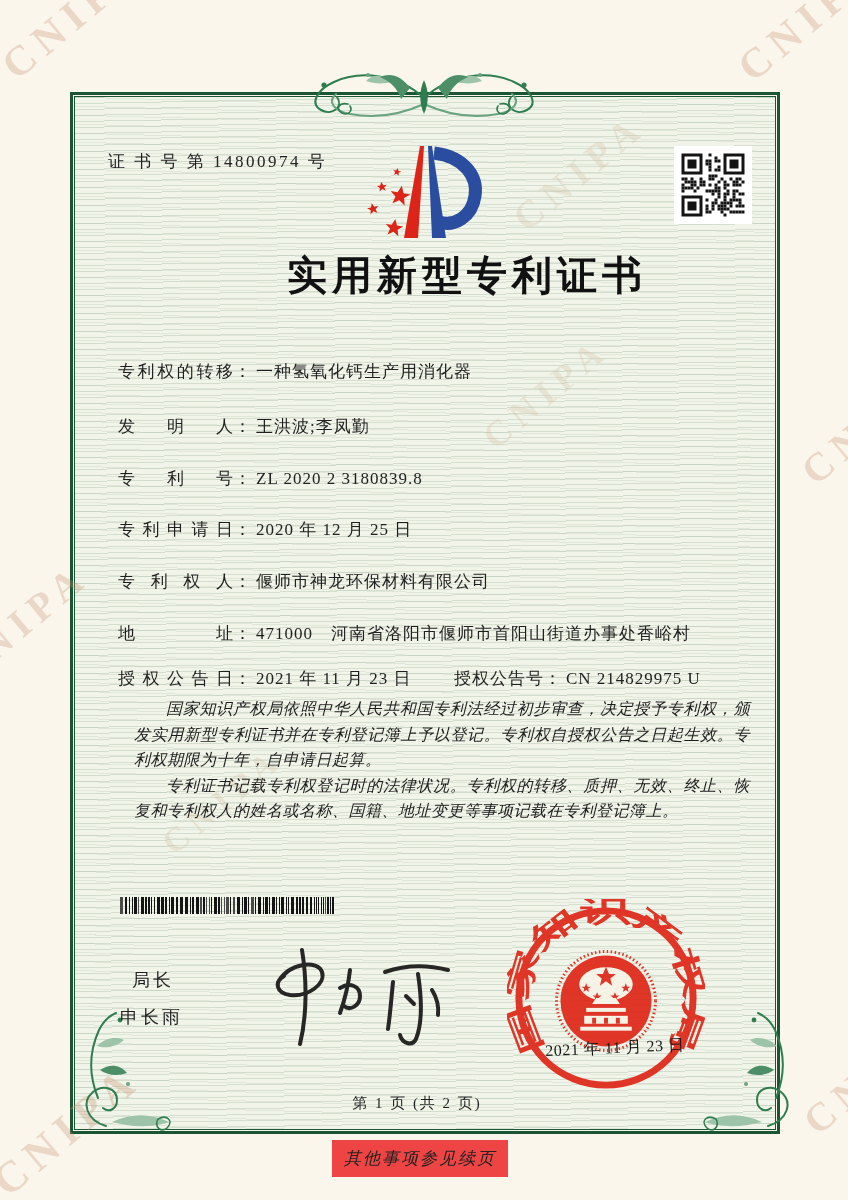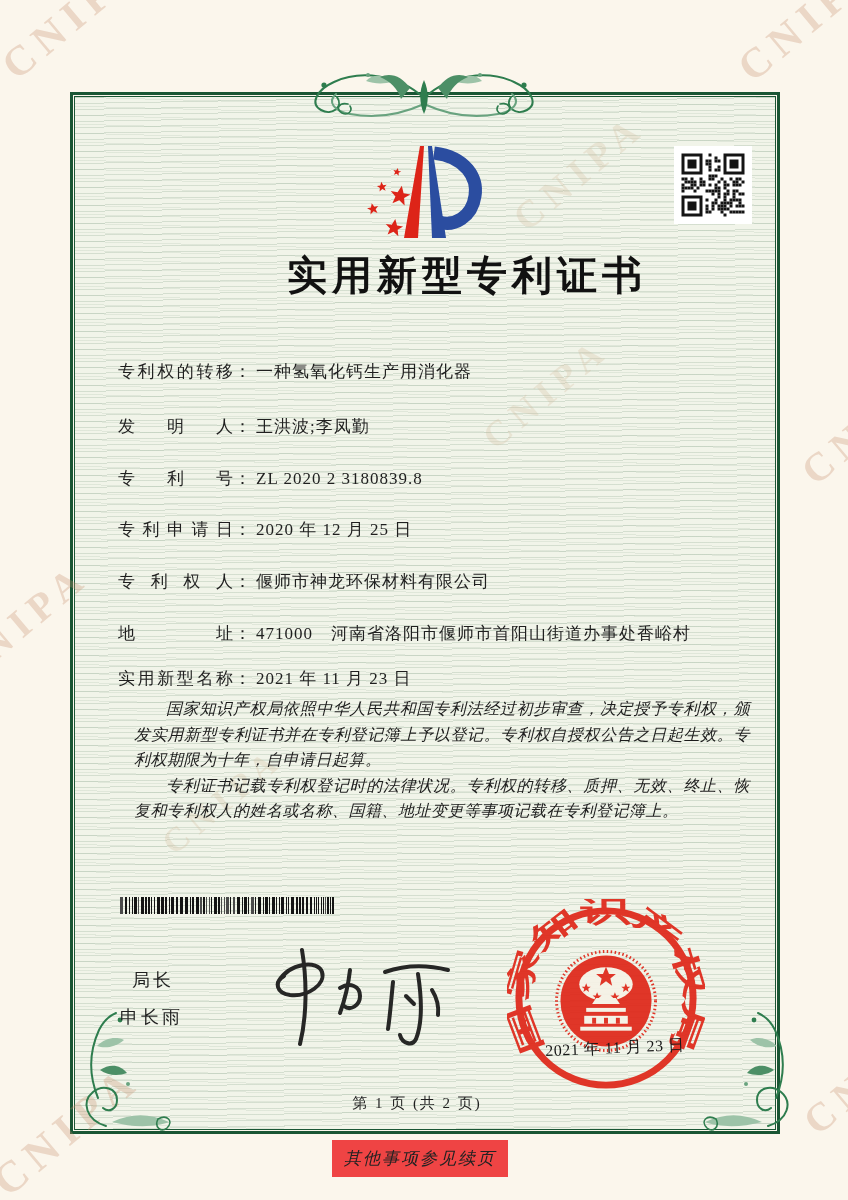--- a/index.html
+++ b/index.html
@@ -128,20 +128,21 @@
       <path d="M21,36 C29,28 40,26 48,30 C40,37 29,39 21,36 Z" fill="#9dc3a8" stroke="none"></path>
       <path d="M36,112 C56,103 73,103 93,112 C80,117 58,118 36,112 Z" fill="#9dc3a8" stroke="none"></path>
       <path d="M82,109 c9,-5 16,2 9,9 c-6,5 -13,-1 -9,-9" stroke-width="1.6"></path>
       <circle cx="44" cy="10" r="2.4" fill="#2e7d4e" stroke="none"></circle>
       <circle cx="52" cy="74" r="2" fill="#69a37f" stroke="none"></circle>
     </g>
   </svg>
 
   <div class="content">
 
+    <div class="cert-no">证 书 号 第 14800974 号</div>
 
     <svg class="logo" viewBox="0 0 150 115">
       <defs>
         <path id="st" d="M0,-10 L2.9,-3.1 L9.5,-3.1 L4.2,1.2 L5.9,8.1 L0,4 L-5.9,8.1 L-4.2,1.2 L-9.5,-3.1 L-2.9,-3.1 Z"></path>
       </defs>
       <g fill="#dd2418">
         <use href="#st" transform="translate(49,34) scale(.42) rotate(12)"></use>
         <use href="#st" transform="translate(34,49) scale(.52) rotate(-8)"></use>
         <use href="#st" transform="translate(52,58) scale(1.05) rotate(10)"></use>
         <use href="#st" transform="translate(25,71) scale(.6) rotate(-12)"></use>
@@ -299,21 +300,24 @@
       <div class="frow">
         <span class="flabel">专利申请日</span><span class="fcolon">：</span><span>2020 年 12 月 25 日</span>
       </div>
       <div class="frow">
         <span class="flabel">专利权人</span><span class="fcolon">：</span><span>偃师市神龙环保材料有限公司</span>
       </div>
       <div class="frow">
         <span class="flabel">地址</span><span class="fcolon">：</span><span>471000　河南省洛阳市偃师市首阳山街道办事处香峪村</span>
       </div>
       <div class="frow">
-        <span class="flabel">实用新型名称</span><span class="fcolon">：</span><span>2021 年 11 月 23 日</span>
+        <span class="flabel">授权公告日</span><span class="fcolon">：</span><span>2021 年 11 月 23 日</span>
+        <span class="grant2">
+          <span>授权公告号</span><span class="fcolon">：</span><span>CN 214829975 U</span>
+        </span>
       </div>
     </div>
 
     <div class="paras">
       <p>国家知识产权局依照中华人民共和国专利法经过初步审查，决定授予专利权，颁发实用新型专利证书并在专利登记簿上予以登记。专利权自授权公告之日起生效。专利权期限为十年，自申请日起算。</p>
       <p>专利证书记载专利权登记时的法律状况。专利权的转移、质押、无效、终止、恢复和专利权人的姓名或名称、国籍、地址变更等事项记载在专利登记簿上。</p>
     </div>
 
     <svg id="barcode-svg" class="barcode" viewBox="0 0 218 17">
         <rect x="0" y="0" width="3" height="17" fill="#4a4a4a"></rect>

